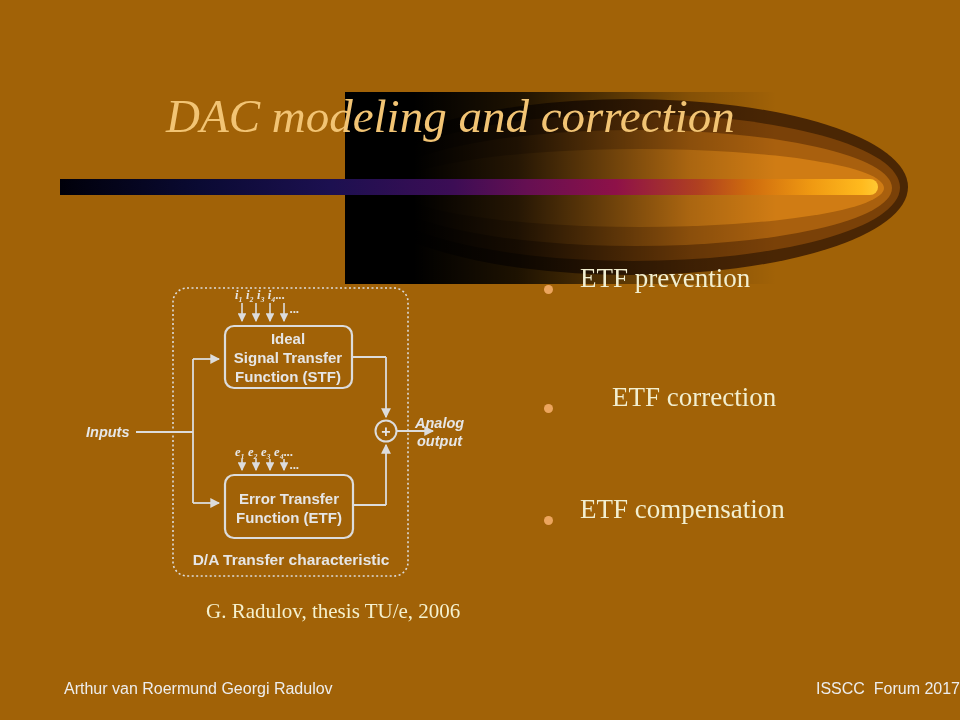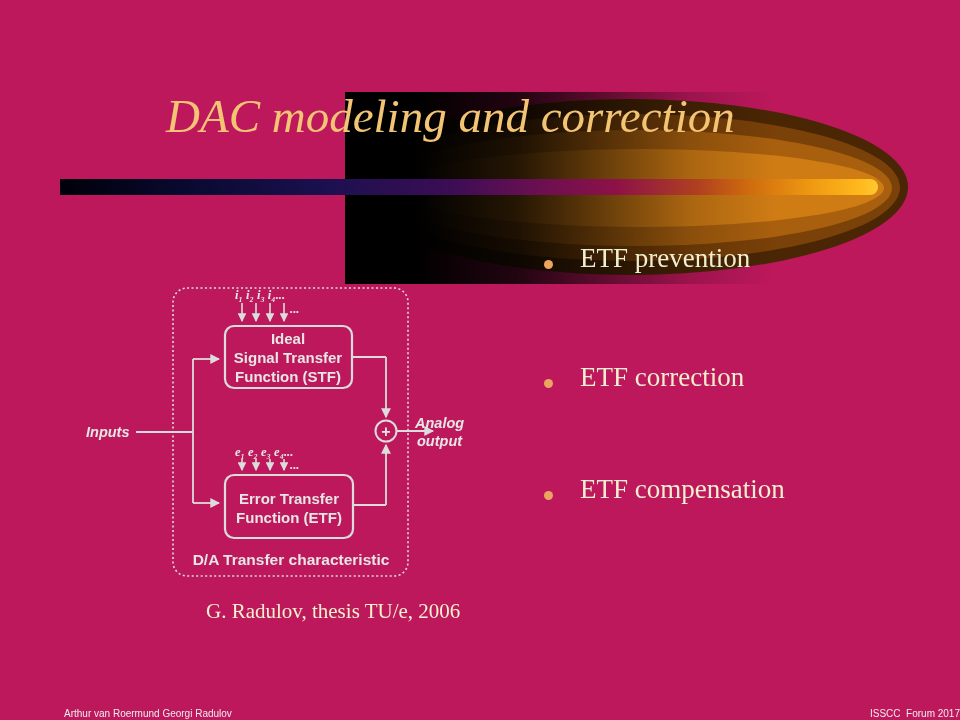--- a/index.html
+++ b/index.html
@@ -34,43 +34,43 @@
     font-size:47px;line-height:1.2;white-space:nowrap;
   }
   
   #diagram{position:absolute;left:78px;top:283px;}
   #diagram text{fill:#e6e6e6;}
   .dg-sans{font-family:"Liberation Sans",sans-serif;font-weight:bold;}
   .dg-italic-sans{font-family:"Liberation Sans",sans-serif;font-weight:bold;font-style:italic;}
   .dg-sub{font-family:"Liberation Serif",serif;font-weight:bold;font-style:italic;}
   .dg-stroke{stroke:#dcdcdc;fill:none;}
   
-  .bullet-row{position:absolute;left:544px;display:flex;align-items:center;}
+  .bullet-row{position:absolute;left:544px;display:flex;align-items:flex-end;margin-top:20px;}
   .bullet-dot{width:9px;height:9px;border-radius:50%;margin:11px 27px 0 0;flex:0 0 auto;}
   .bullet-text{
     font-family:"Liberation Serif",serif;font-size:27px;line-height:31px;white-space:nowrap;
   }
   #bullet-row-1{top:243px;}
-  #bullet-row-2{top:362px;}
+  #bullet-row-2{top:362px;gap:32px;}
   #bullet-row-3{top:474px;}
   
   #citation{
     position:absolute;left:206px;top:599px;
     font-family:"Liberation Serif",serif;font-size:21px;white-space:nowrap;
   }
   
-  .footer-text{position:absolute;top:708px;font-size:10px;white-space:pre;}
+  .footer-text{position:absolute;top:680px;font-size:16px;white-space:pre;}
   #footer-left{left:64px;}
   #footer-center{left:0;width:960px;text-align:right;}
   #footer-page{right:80px;}
 </style>
 </head>
 <body>
 
-<div id="stage" style="background: #be185d;">
+<div id="stage" style="background: #a16207;">
 
   <div>
     <div class="ring" id="ring-outer"></div>
     <div class="ring" id="ring-2"></div>
     <div class="ring" id="ring-3"></div>
     <div class="ring" id="ring-4"></div>
     <div id="swoosh-fade"></div>
     <div id="swoosh-bar"></div>
   </div>
 

